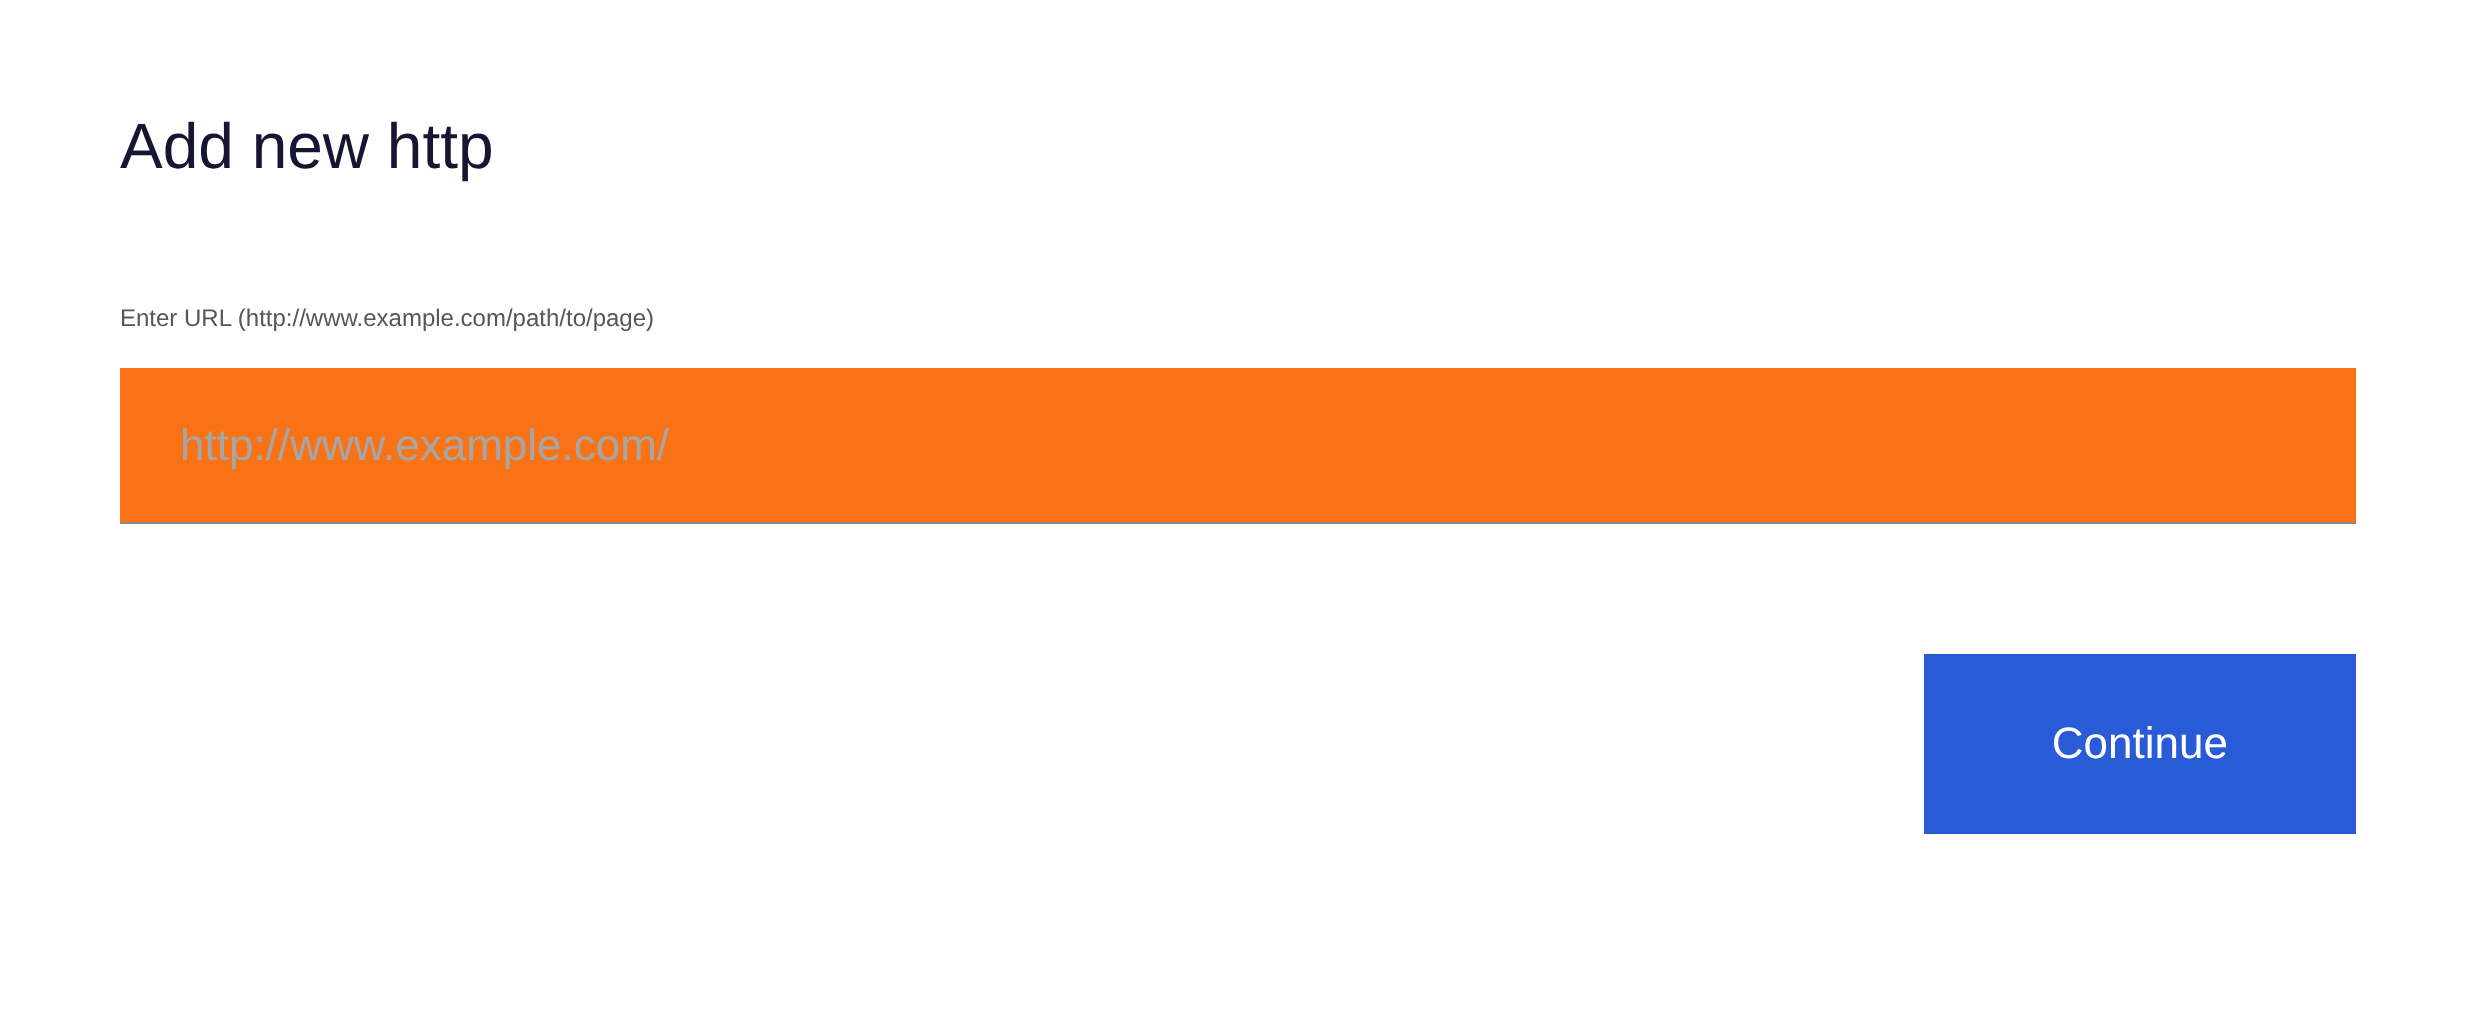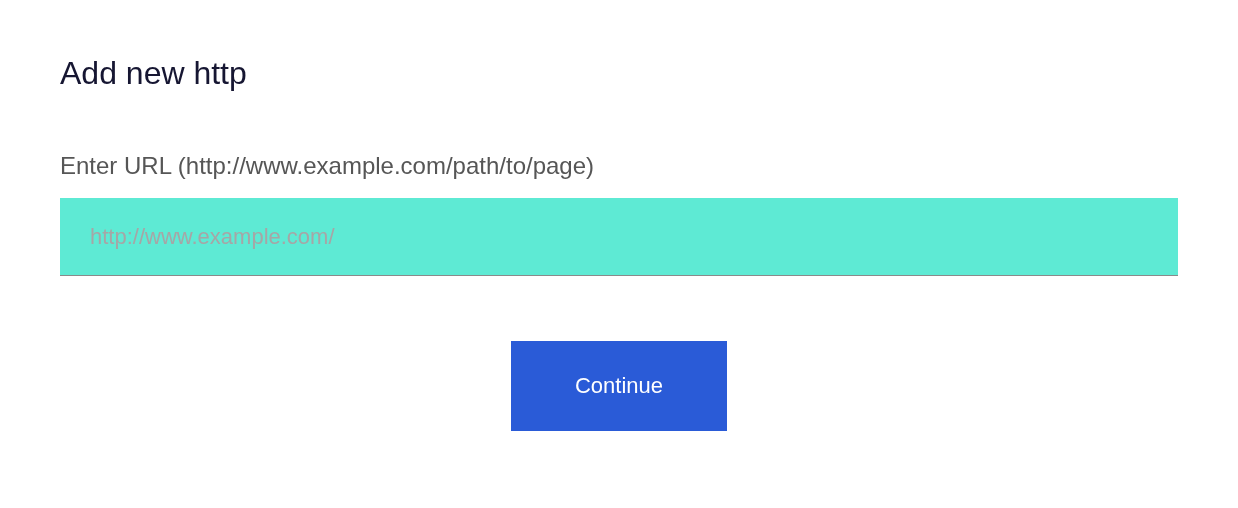--- a/index.html
+++ b/index.html
@@ -14,42 +14,42 @@
       height: 508px;
       padding: 55px 60px;
     }
     .page-title {
       font-size: 32px;
       font-weight: 400;
       color: #161632;
       margin-bottom: 60px;
     }
     .field-label {
-      font-size: 24px;
+      font-size: 12px;
       color: #565656;
       margin-bottom: 18px;
       display: block;
     }
     .url-input {
       width: 100%;
       height: 78px;
-      background: #5eead4;
+      background: #f97316;
       border: none;
       border-bottom: 1px solid #8a8a8a;
       padding: 0 30px;
       font-size: 22px;
       color: #333;
       outline: none;
     }
     .url-input::placeholder {
       color: #a6a6a6;
     }
     .button-row {
       display: flex;
-      justify-content: center;
+      justify-content: flex-end;
       margin-top: 65px;
     }
     .continue-button {
       background: #2a5bd7;
       color: #ffffff;
       border: none;
       font-size: 22px;
       padding: 32px 64px;
       cursor: pointer;
       font-family: inherit;

